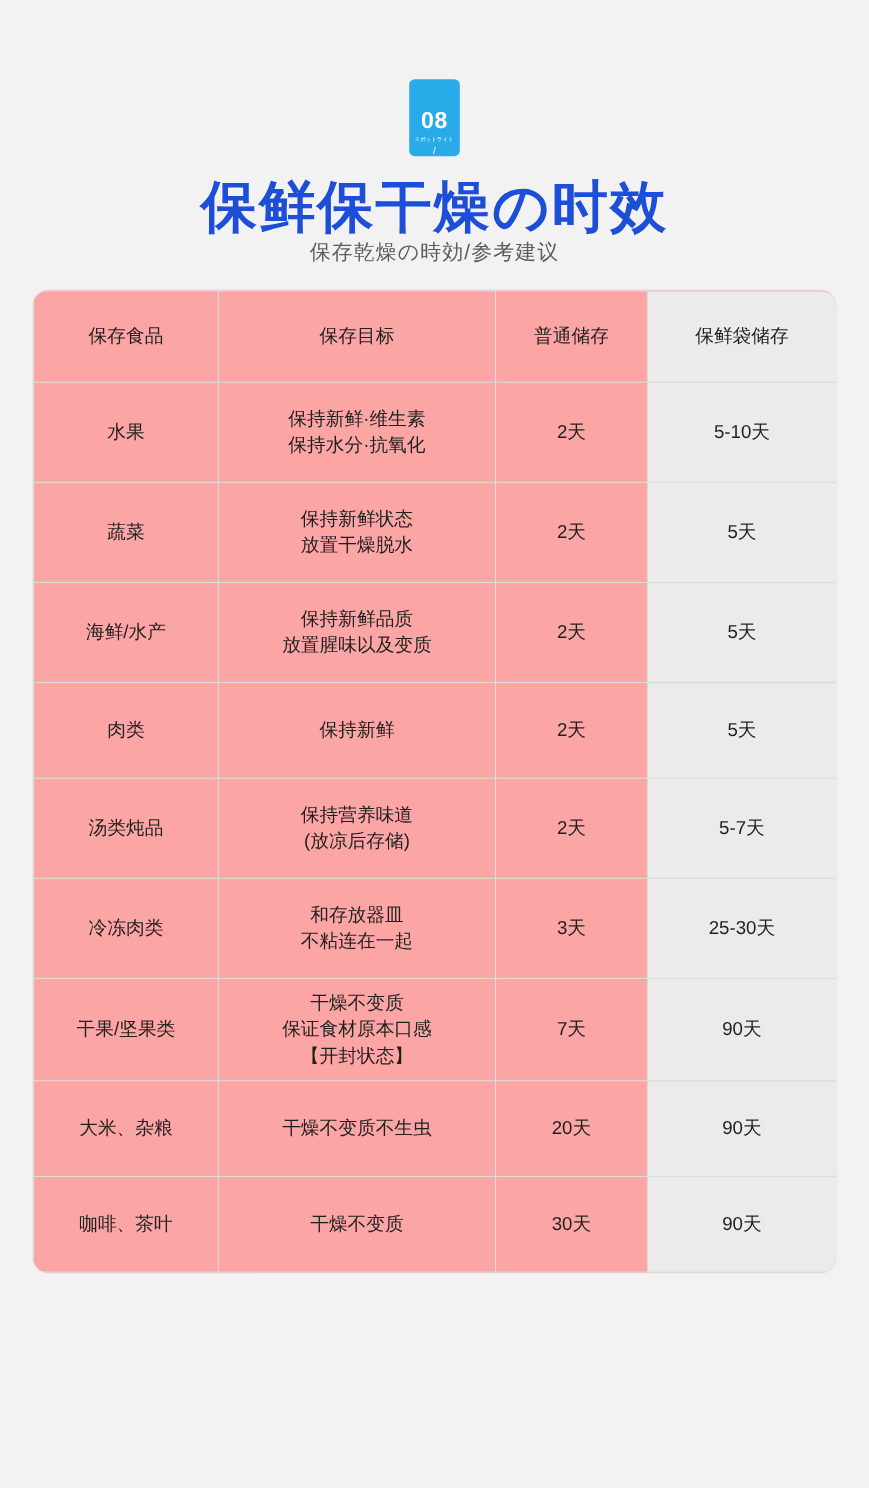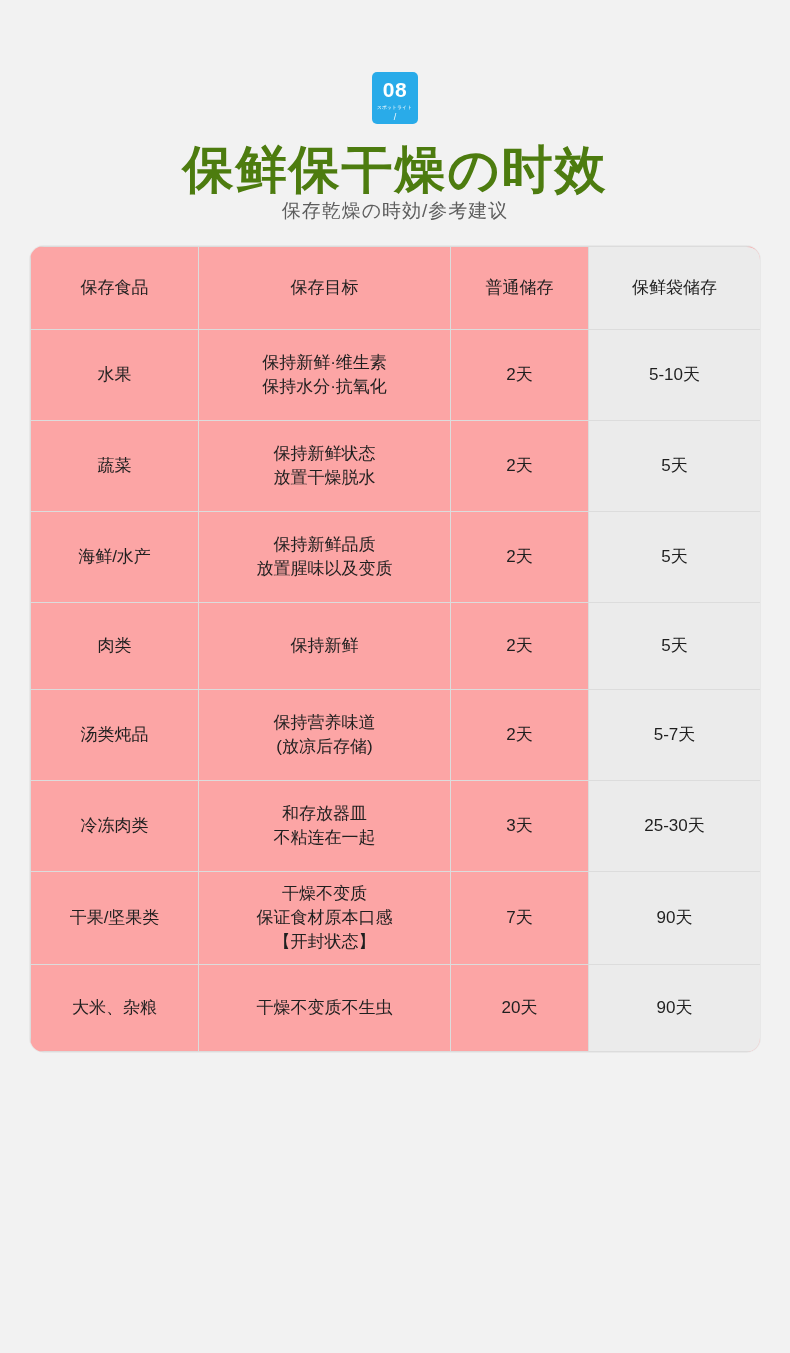--- a/index.html
+++ b/index.html
@@ -25,27 +25,27 @@
   }
 
   
   .badge-wrap {
     margin-top: 72px;
     display: flex;
     justify-content: center;
   }
   .badge {
     width: 46px;
-    height: 52px;
+    height: 70px;
     background: #29abe9;
     border-radius: 5px;
     display: flex;
     flex-direction: column;
     align-items: center;
-    justify-content: center;
+    justify-content: flex-end;
     color: #ffffff;
     position: relative;
   }
   .badge-num {
     font-size: 21px;
     font-weight: bold;
     line-height: 1;
     letter-spacing: 0.5px;
     margin-top: 4px;
   }
@@ -62,21 +62,21 @@
     margin-top: 3px;
     opacity: 0.95;
   }
 
   
   .title {
     margin-top: 18px;
     font-size: 51px;
     font-weight: bold;
     letter-spacing: 2px;
-    color: #4d7c0f;
+    color: #1d4ed8;
     line-height: 1.1;
     text-align: center;
   }
   .subtitle {
     font-size: 19px;
     color: #5d5d5d;
     letter-spacing: 1px;
     text-align: center;
   }
 
@@ -237,18 +237,26 @@
 
         <tr class="row-h3">
           <td>大米、杂粮</td>
           <td>
             <span class="line">干燥不变质不生虫</span>
           </td>
           <td>20天</td>
           <td class="hl">90天</td>
         </tr>
 
+        <tr class="row-h3">
+          <td>咖啡、茶叶</td>
+          <td>
+            <span class="line">干燥不变质</span>
+          </td>
+          <td>30天</td>
+          <td class="hl">90天</td>
+        </tr>
 
       </tbody>
     </table>
   </div>
 
 </div>
 
 </body></html>

